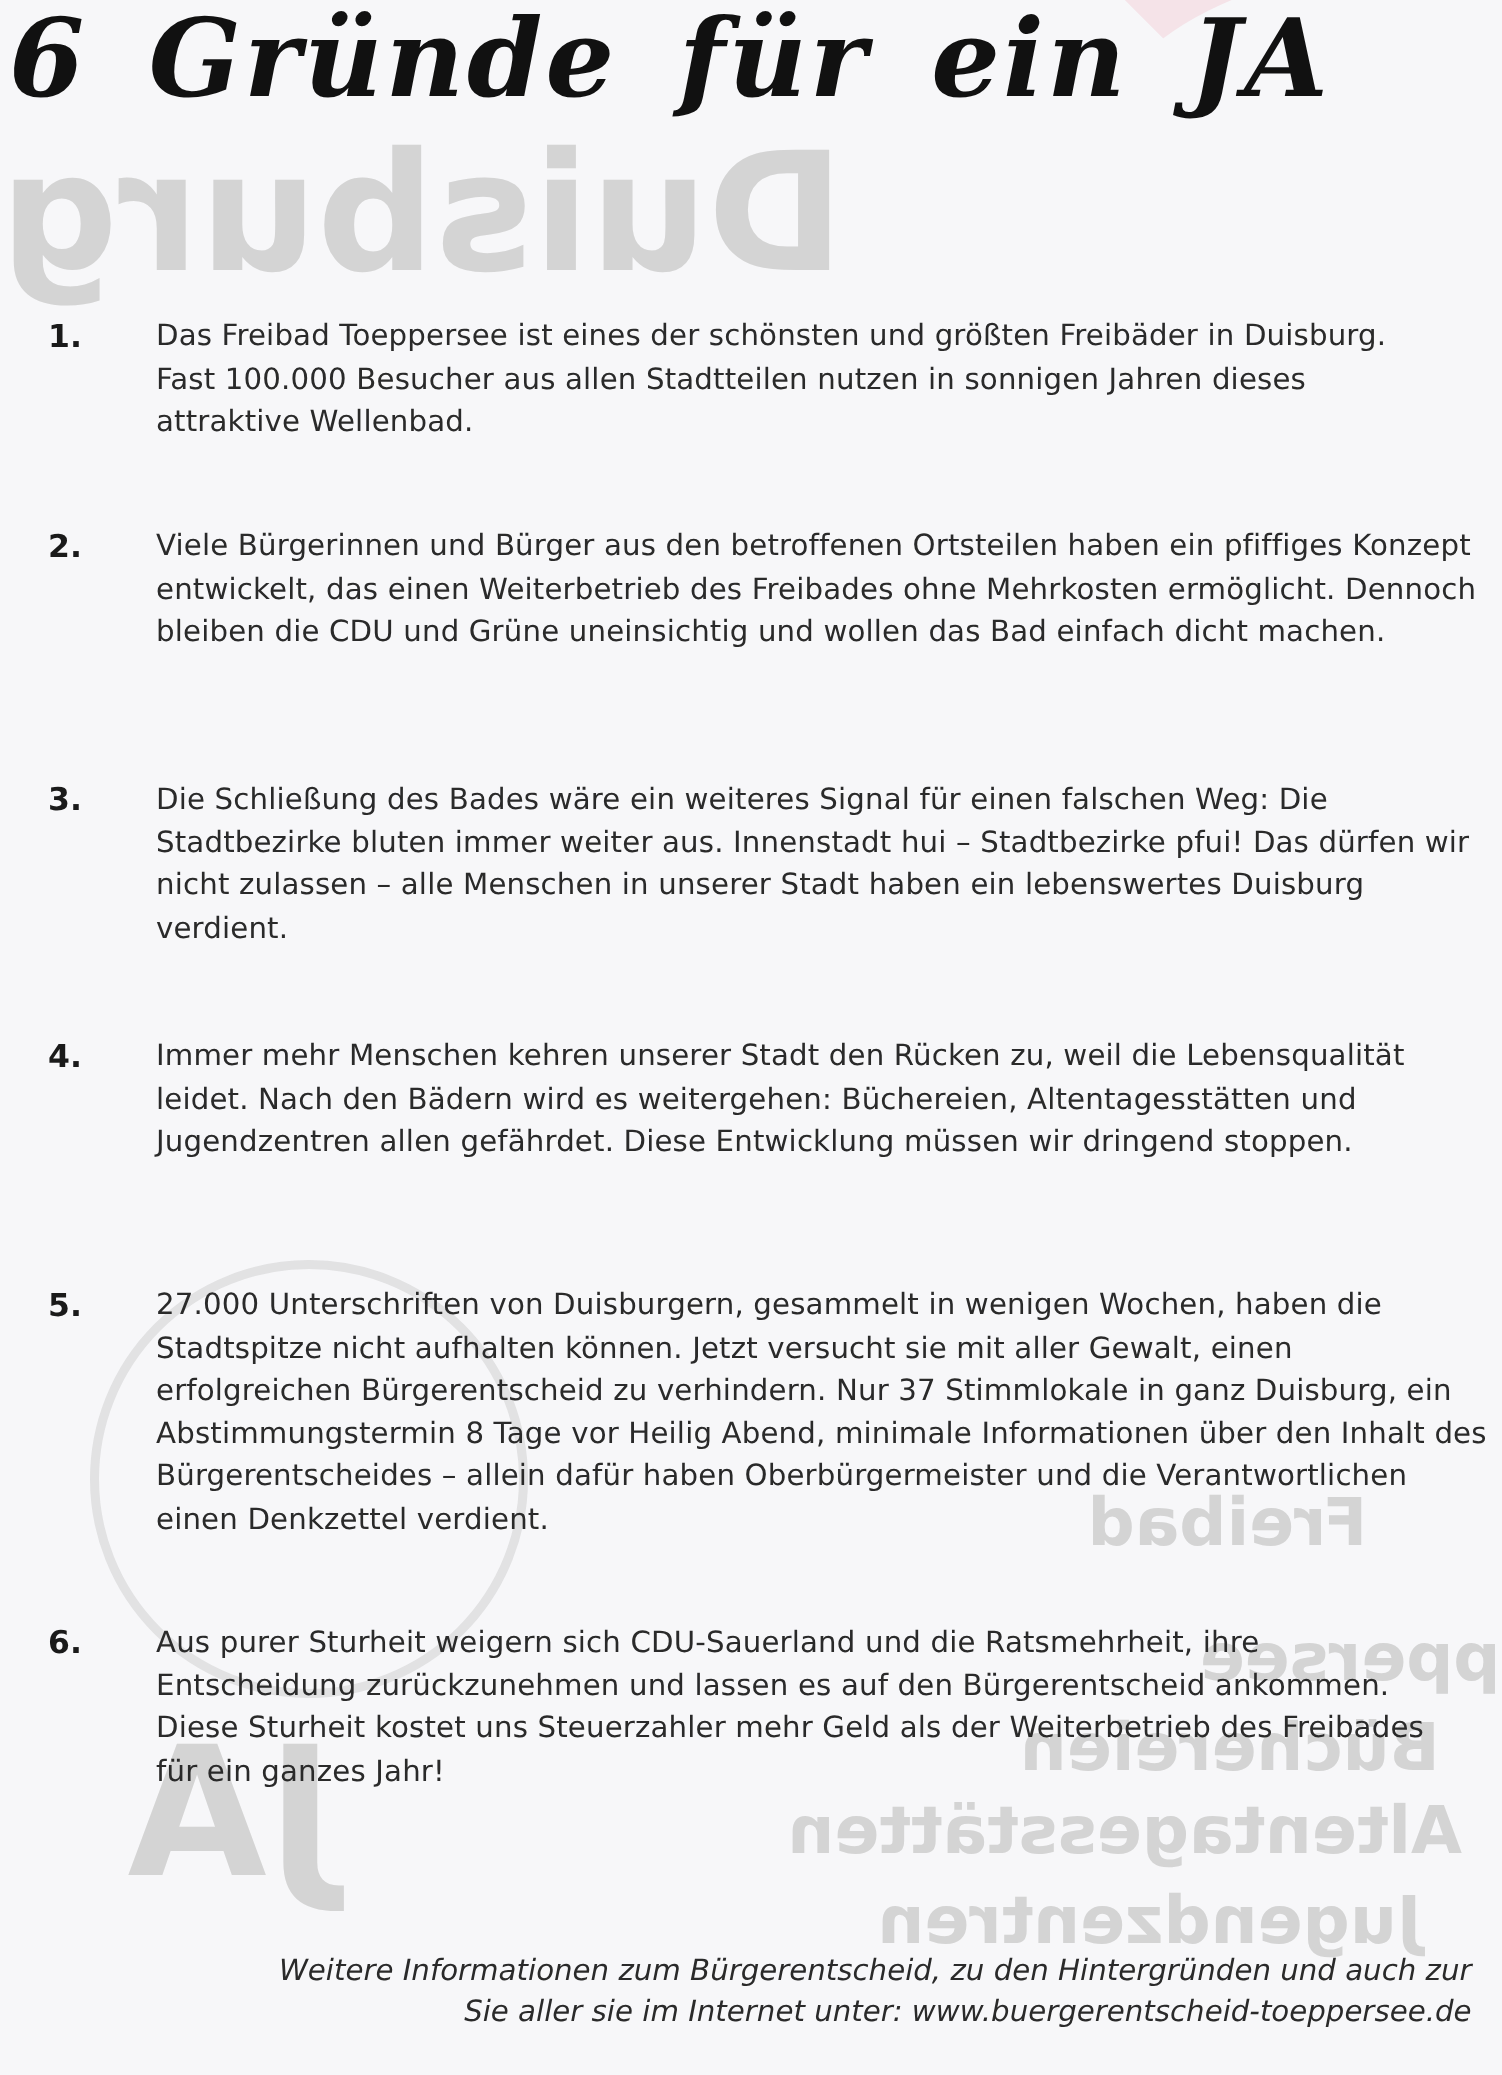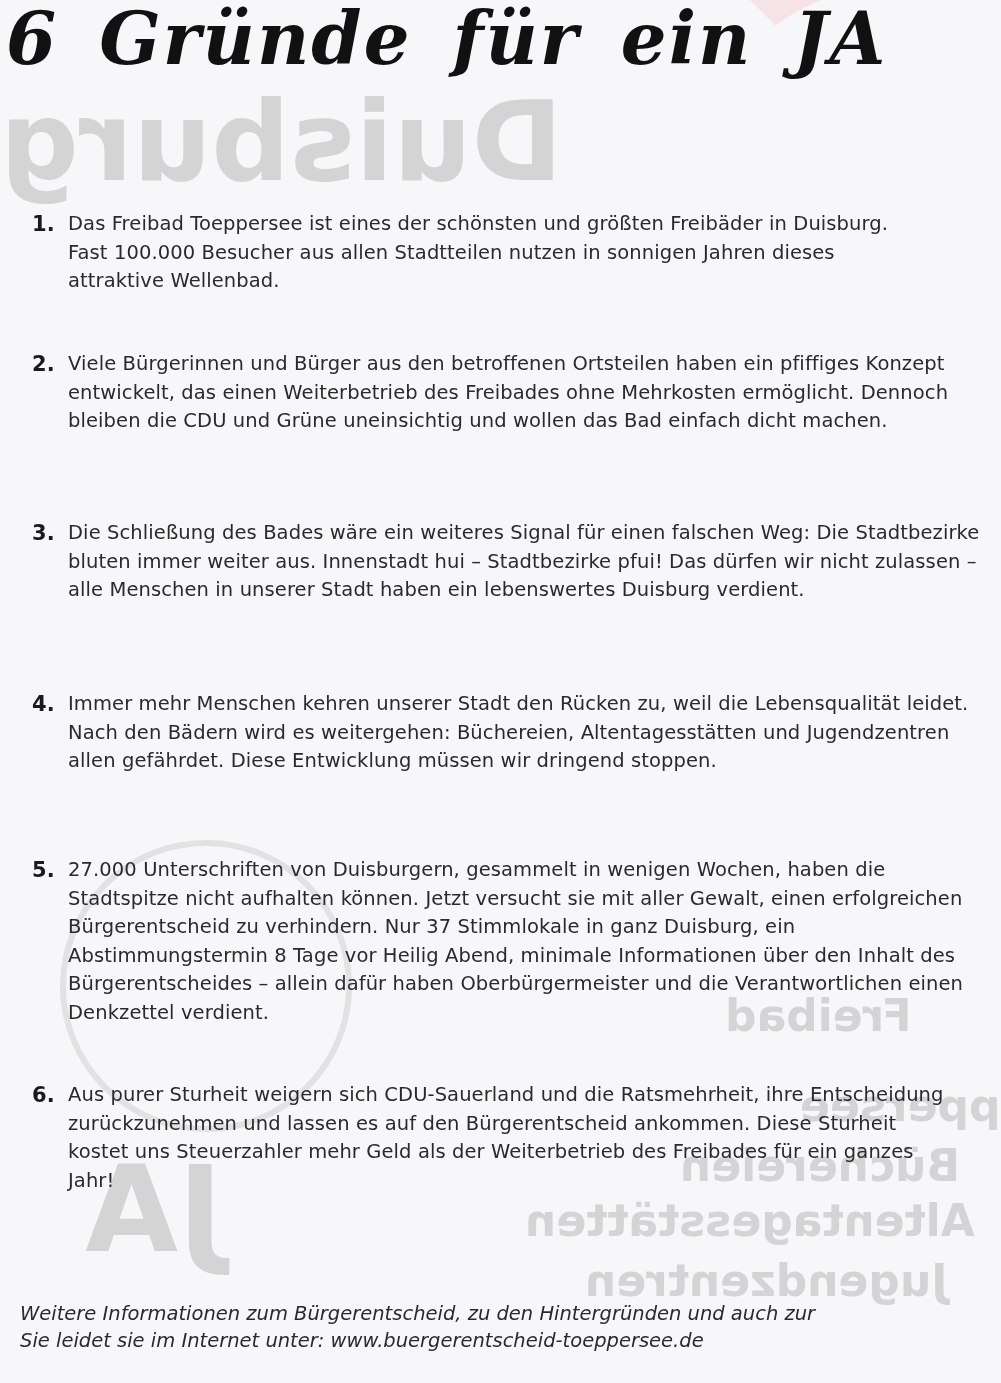--- a/index.html
+++ b/index.html
@@ -23,24 +23,24 @@
     word-spacing:14px;
   }
   .item {
     position:absolute; left:32px; right:4px;
     display:flex; align-items:flex-start;
     font-size:19.5px; line-height:28.5px; letter-spacing:0.1px;
   }
   .item .num {
     width:36px; flex:none; font-weight:bold; font-size:21px; color:#1a1a1a;
   }
-  .item .body { flex:1; }
+  .item .body { flex:1;margin-left:36px; }
   .footer {
     position:absolute; left:20px; right:20px; top:1300px;
-    text-align:left; font-style:italic; font-size:19.5px; line-height:27px;
+    text-align:right; font-style:italic; font-size:19.5px; line-height:27px;
     color:#2a2a2a;
   }
   .footer p { margin:0; }
 </style>
 </head>
 <body>
 
 <div class="ghost-pink" style="left:690px; top:-60px; width:420px; height:260px; border:38px solid rgba(240,190,200,0.35); border-left-color:transparent; border-bottom-color:transparent;"></div>
 <div class="ghost-pink" style="left:60px; top:840px; width:280px; height:280px; border:6px solid rgba(200,200,200,0.45);"></div>
 <div class="ghost" style="left:0px; top:78px; font-size:110px;">Duisburg</div>
@@ -78,14 +78,14 @@
   <span class="body">27.000 Unterschriften von Duisburgern, gesammelt in wenigen Wochen, haben die Stadtspitze nicht aufhalten können. Jetzt versucht sie mit aller Gewalt, einen erfolgreichen Bürgerentscheid zu verhindern. Nur 37 Stimmlokale in ganz Duisburg, ein Abstimmungstermin 8 Tage vor Heilig Abend, minimale Informationen über den Inhalt des Bürgerentscheides – allein dafür haben Oberbürgermeister und die Verantwortlichen einen Denkzettel verdient.</span>
 </div>
 
 <div class="item" style="top:1081px; right:50px;">
   <span class="num">6.</span>
   <span class="body">Aus purer Sturheit weigern sich CDU-Sauerland und die Ratsmehrheit, ihre Entscheidung zurückzunehmen und lassen es auf den Bürgerentscheid ankommen. Diese Sturheit kostet uns Steuerzahler mehr Geld als der Weiterbetrieb des Freibades für ein ganzes Jahr!</span>
 </div>
 
 <div class="footer">
   <p>Weitere Informationen zum Bürgerentscheid, zu den Hintergründen und auch zur</p>
-  <p>Sie leidet sie im Internet unter: www.buergerentscheid-toeppersee.de</p>
+  <p>Sie aller sie im Internet unter: www.buergerentscheid-toeppersee.de</p>
 </div>
 
 </body></html>

